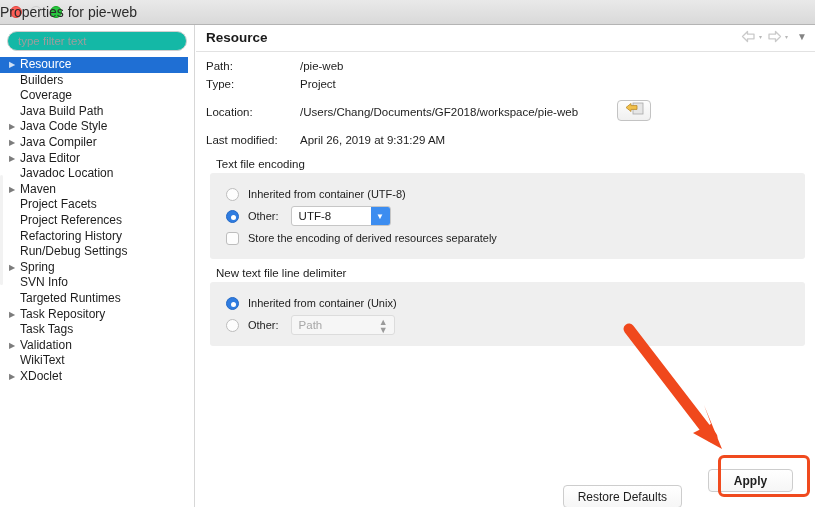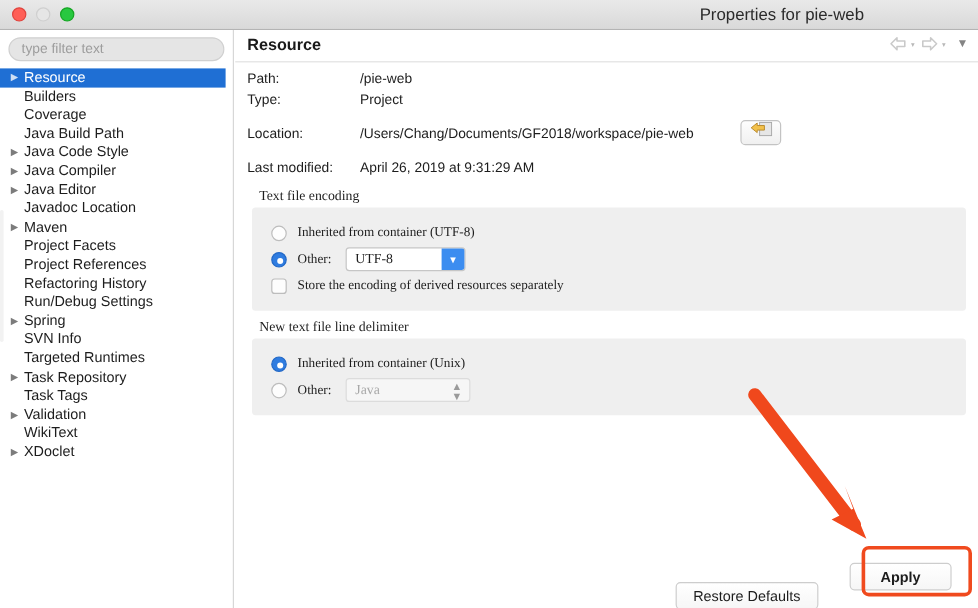--- a/index.html
+++ b/index.html
@@ -28,36 +28,36 @@
   .traffic {
     position: absolute; top: 6px; left: 10px;
     display: flex; gap: 8px; align-items: center;
   }
   .dot { width: 12px; height: 12px; border-radius: 50%; display: block; }
   .dot.red    { background: #ff5f57; border: 1px solid #e0443e; }
   .dot.yellow { background: #e6e6e6; border: 1px solid #cfcfcf; }
   .dot.green  { background: #28c840; border: 1px solid #15a623; }
   .title-text {
     position: absolute; left: 0; top: 0; width: 720px; height: 25px;
-    line-height: 25px; text-align: right;
+    line-height: 25px; text-align: left;
     font-size: 14px; color: #2b2b2b;
   }
 
   
   .sidebar {
     position: absolute; left: 0; top: 25px;
     width: 195px; height: 482px;
     background: #ffffff;
     border-right: 1px solid #d7d7d7;
   }
   .filter-wrap { padding: 6px 7px 5px 7px; }
   .filter-input {
     width: 100%; height: 20px;
     border: 1px solid #d0d0d0; border-radius: 10px;
-    background: #e5e5e5;
+    background: #14b8a6;
     font-family: "Liberation Sans", sans-serif;
     font-size: 11.5px; color: #333;
     padding: 0 10px; outline: none;
   }
   .filter-input::placeholder { color: #9d9d9d; }
 
   .tree { margin-top: 1px; }
   .tree-row {
     position: relative;
     height: 15.6px; line-height: 15.6px;
@@ -124,21 +124,21 @@
     position: absolute; left: 421px; top: 0;
     width: 34px; height: 21px;
     border: 1px solid #c3c3c3; border-radius: 4px;
     background: linear-gradient(to bottom,#fdfdfd,#f0f0f0);
     display: flex; align-items: center; justify-content: center;
   }
   .modified-row { margin-top: 6px; text-align: right; }
   .modified-row .info-value { left: 104px; }
 
   
-  .group { position: relative; margin: 8px 10px 0 14px; font-family: Liberation Serif, serif; }
+  .group { position: relative; margin: 8px 10px 0 14px; }
   .group-title {
     font-size: 11.5px; color: #1d1d1d;
     margin: 0 0 3px 6px;
   }
   .group-body {
     background: #efefef;
     border-radius: 3px;
     padding: 10px 0 10px 0;
   }
 
@@ -367,21 +367,21 @@
 
         <div class="ctrl-row">
           <span class="radio on"></span>
           <span class="ctrl-label">Inherited from container (Unix)</span>
         </div>
 
         <div class="ctrl-row">
           <span class="radio"></span>
           <span class="ctrl-label">Other:</span>
           <span class="combo disabled">
-            <span class="val">Java</span>
+            <span class="val">Path</span>
             <span class="stepper">▲<br>▼</span>
           </span>
         </div>
       </div>
     </div>
 
     <div class="footer">
       <div class="btn btn-restore">Restore Defaults</div>
       <div class="btn btn-apply">Apply</div>
     </div>

